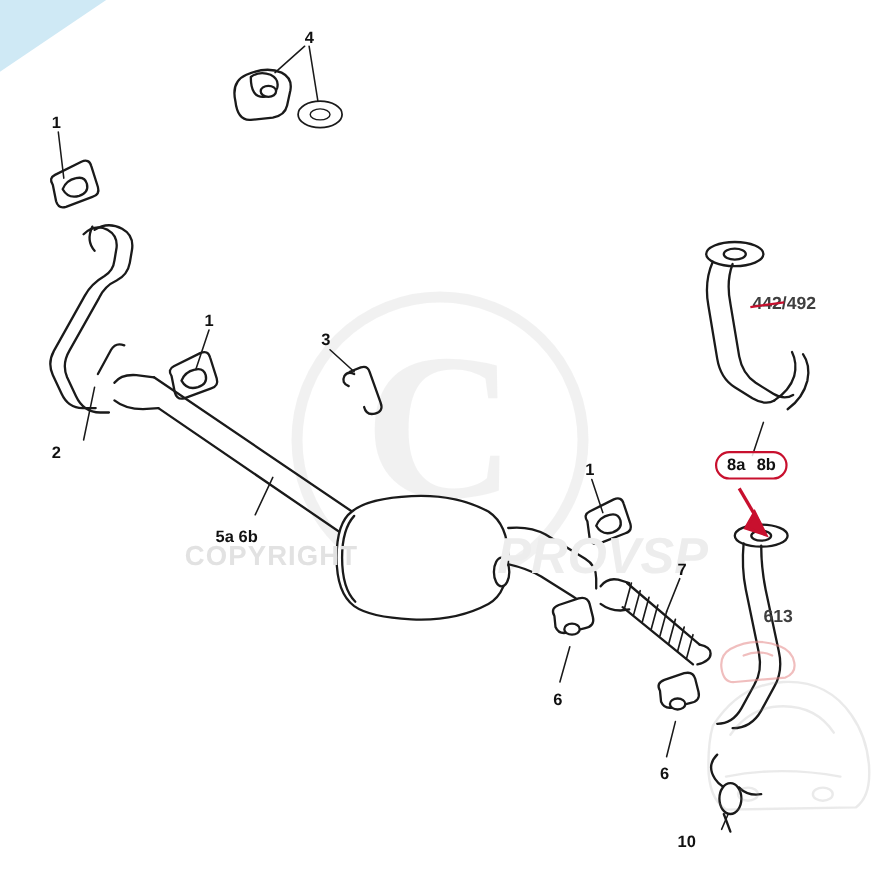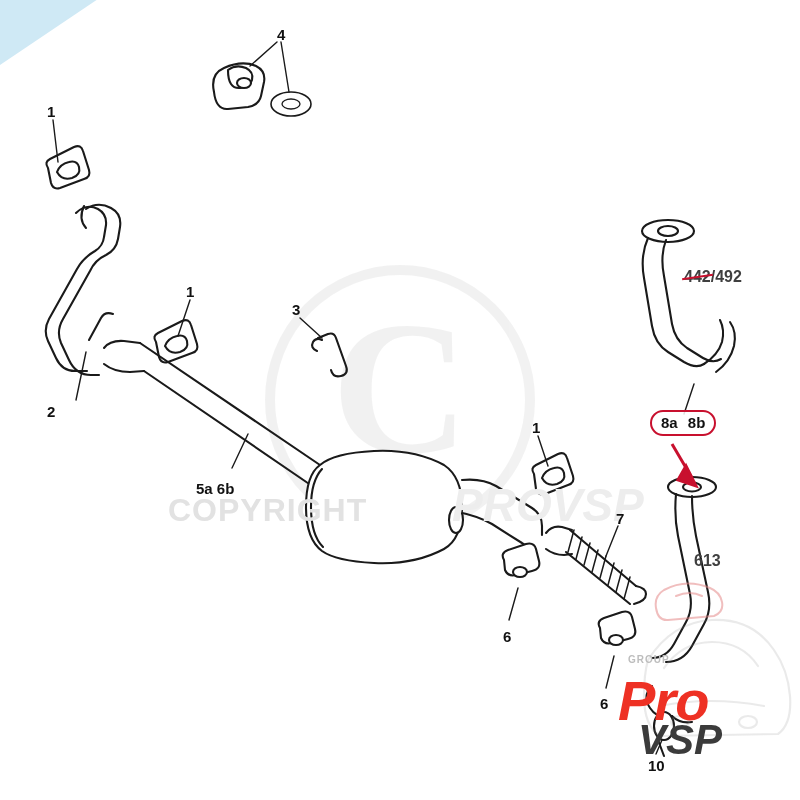--- a/index.html
+++ b/index.html
@@ -36,21 +36,21 @@
     font-size:38px;
     font-weight:700;
     color:#ffffff;
     letter-spacing:1px;
     font-family:"Liberation Sans", sans-serif;
     white-space:nowrap;
   }
   .copy-text{
     position:absolute;
     left:168px;top:492px;
-    font-size:32px;
+    font-size:25px;
     font-weight:700;
     color:#e2e2e2;
     letter-spacing:1px;
     white-space:nowrap;
   }
   .provsp-ghost{
     position:absolute;
     left:452px;top:478px;
     font-size:46px;
     font-style:italic;
@@ -254,31 +254,26 @@
   <div class="lbl num" style="left:47px;top:104px;">1</div>
   <div class="lbl num" style="left:277px;top:27px;">4</div>
   <div class="lbl num" style="left:47px;top:404px;">2</div>
   <div class="lbl num" style="left:186px;top:284px;">1</div>
   <div class="lbl num" style="left:292px;top:302px;">3</div>
   <div class="lbl num" style="left:196px;top:481px;">5a  6b</div>
   <div class="lbl num" style="left:532px;top:420px;">1</div>
   <div class="lbl num" style="left:616px;top:511px;">7</div>
   <div class="lbl num" style="left:503px;top:629px;">6</div>
   <div class="lbl num" style="left:600px;top:696px;">6</div>
-  <div class="lbl num" style="left:648px;top:758px;text-align:center;">10</div>
+  <div class="lbl num" style="left:616px;top:758px;text-align:center;">10</div>
 
   <div class="ref" style="left:684px;top:268px;">
     <span class="strike">442</span><span>/492</span>
   </div>
   <div class="ref" style="left:694px;top:552px;">613</div>
 
   <div class="callout" style="left:650px;top:410px;">
     <span>8a</span>
     <span style="margin-left:6px;">8b</span>
   </div>
 
-  <div class="logo">
-    <div class="grp">GROUP</div>
-    <div class="pro">Pro</div>
-    <div class="vsp">VSP</div>
-  </div>
 
 </div>
 
 </body></html>

